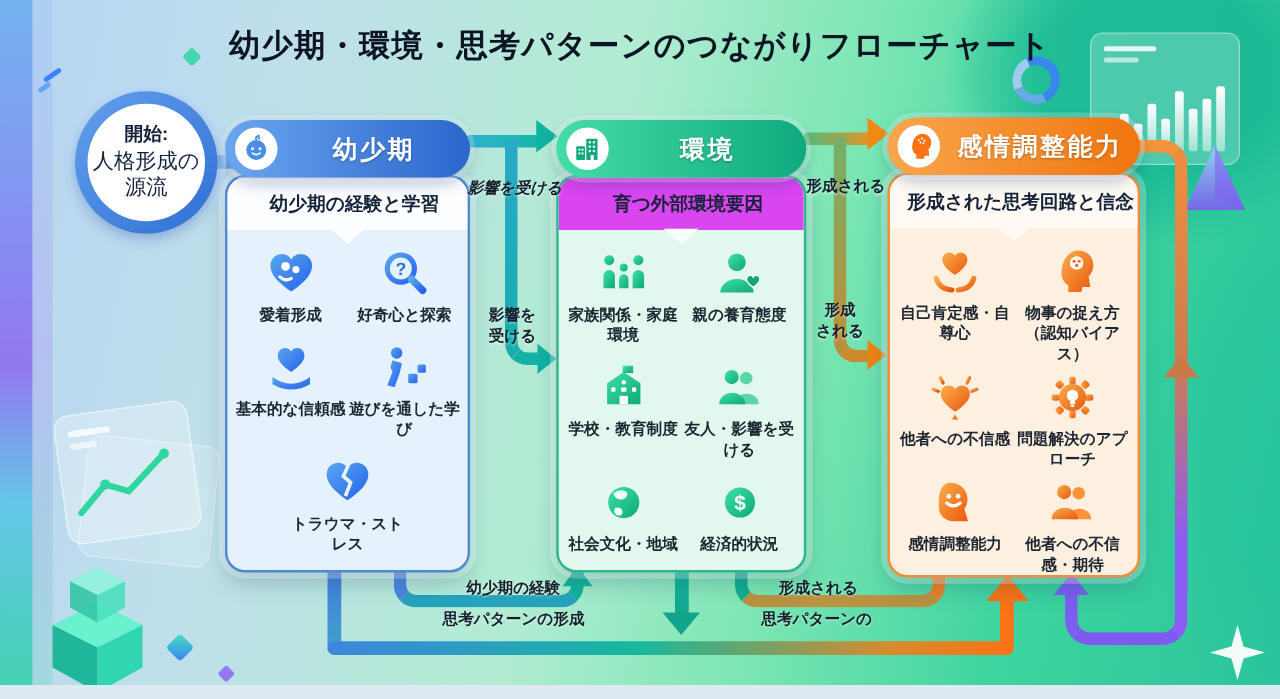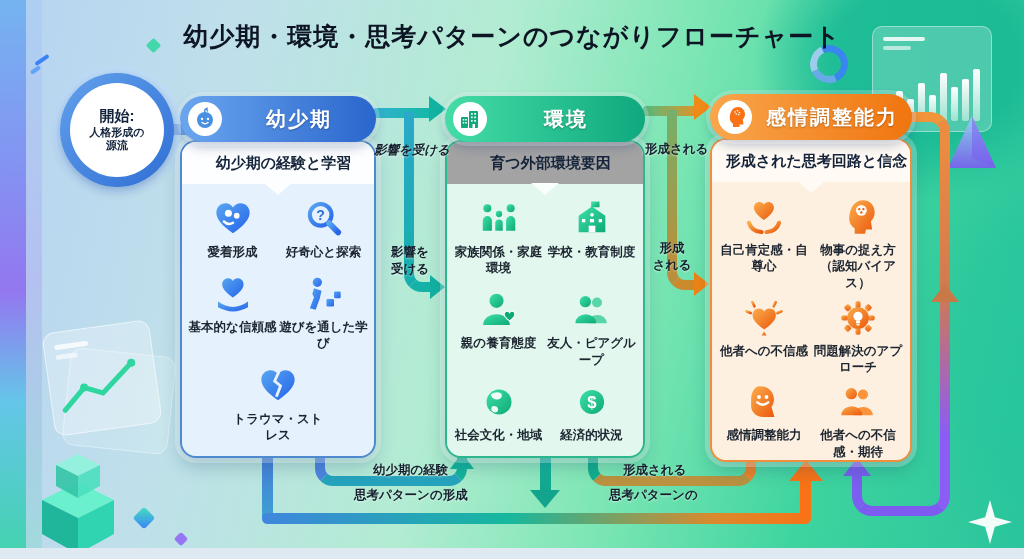--- a/index.html
+++ b/index.html
@@ -43,35 +43,35 @@
   .title{position:absolute;left:0;top:20px;width:100%;text-align:center;z-index:4;
     font-size:25px;font-weight:bold;color:#0d1524;letter-spacing:1px;margin:0;}
   
   .start-node{position:absolute;left:53px;top:66px;width:128px;height:128px;z-index:3;}
   .sn-halo{position:absolute;inset:0;border-radius:50%;background:rgba(190,220,250,.6);}
   .sn-ring{position:absolute;inset:7px;border-radius:50%;
     background:linear-gradient(135deg,#63a0ec,#2f6fd4);box-shadow:0 4px 10px rgba(20,60,130,.3);}
   .sn-core{position:absolute;inset:17px;border-radius:50%;background:#ffffff;
     display:flex;flex-direction:column;align-items:center;justify-content:center;line-height:1.25;}
   .sn-l1{font-size:15px;font-weight:bold;color:#13233c;}
-  .sn-l2{font-size:11px;font-weight:bold;color:#13233c;}
+  .sn-l2{font-size:17px;font-weight:normal;color:#13233c;}
   
   .card{position:absolute;z-index:2;}
   .card-body{position:absolute;left:0;right:0;top:44px;bottom:0;border-radius:16px;overflow:hidden;
     display:flex;flex-direction:column;
     box-shadow:0 0 0 5px rgba(255,255,255,.25),0 8px 18px rgba(20,60,100,.25);}
   .c1 .card-body{border:2.5px solid #4e8ad0;background:#fdfeff;}
   .c2 .card-body{border:2.5px solid #2db78c;background:#f9fffc;}
   .c3 .card-body{border:2.5px solid #ef8e3c;background:#fffaf3;}
   .card-subtitle{flex:0 0 42px;display:flex;align-items:center;justify-content:center;position:relative;z-index:2;
     font-size:15px;font-weight:bold;color:#15243a;padding-left:11px;}
   .card-subtitle::after{content:"";position:absolute;left:50%;bottom:-11px;transform:translateX(-50%);
     border-left:14px solid transparent;border-right:14px solid transparent;}
   .c1 .card-subtitle{background:#fdfeff;} .c1 .card-subtitle::after{border-top:12px solid #fdfeff;}
-  .c2 .card-subtitle{background:#a3a3a3;} .c2 .card-subtitle::after{border-top:12px solid #f9fffc;}
+  .c2 .card-subtitle{background:#d946ef;} .c2 .card-subtitle::after{border-top:12px solid #f9fffc;}
   .c3 .card-subtitle{background:#fffaf3;} .c3 .card-subtitle::after{border-top:12px solid #fffaf3;}
   .card-items{flex:1;display:grid;grid-template-columns:1fr 1fr;row-gap:6px;padding:14px 5px 6px;}
   .c1 .card-items{background:rgba(205,227,250,.5);}
   .c2 .card-items{background:rgba(198,240,222,.45);}
   .c3 .card-items{background:rgba(252,220,190,.35);}
   .item{display:flex;flex-direction:column;align-items:center;justify-content:flex-start;}
   .span2{grid-column:1 / -1;}
   .iic{width:42px;height:42px;display:flex;align-items:center;justify-content:center;}
   .iic svg{width:40px;height:40px;}
   .ilab{font-size:12.5px;font-weight:bold;color:#1c2530;text-align:center;line-height:1.3;margin-top:4px;max-width:94px;}
@@ -359,53 +359,53 @@
                 <path d="M19.5 38 v-9 a4.5 4.5 0 0 1 9 0 v9 z"></path>
                 <circle cx="38" cy="11" r="4.8"></circle>
                 <path d="M32.5 38 v-12 a5.5 5.5 0 0 1 11 0 v12 z"></path>
               </svg>
           </span>
           <div class="ilab">家族関係・家庭環境</div>
         </div>
         <div class="item">
           <span class="iic">
             <svg viewBox="0 0 48 48">
+                <circle cx="21" cy="13" r="8.5" fill="url(#gG)"></circle>
+                <path d="M5 42 a16 13 0 0 1 32 0 z" fill="url(#gG)"></path>
+                <g transform="translate(29,24) scale(0.32)">
+                  <path d="M24 41 C11 32 4 24.5 4 16.2 C4 9.8 8.9 5 15 5 C18.8 5 22.3 7 24 10.2 C25.7 7 29.2 5 33 5 C39.1 5 44 9.8 44 16.2 C44 24.5 37 32 24 41 Z" fill="#0ea977" stroke="#fff" stroke-width="4"></path>
+                </g>
+              </svg>
+          </span>
+          <div class="ilab">親の養育態度</div>
+        </div>
+        <div class="item">
+          <span class="iic">
+            <svg viewBox="0 0 48 48">
                 <path d="M24 10 v-6 h8 v5 h-8" fill="url(#gG)" stroke="url(#gG)" stroke-width="2"></path>
                 <path d="M8 20 L24 9 40 20 v20 H8 Z" fill="url(#gG)"></path>
                 <circle cx="24" cy="19" r="2.2" fill="#fff"></circle>
                 <rect x="12" y="24" width="4" height="4" fill="#fff"></rect>
                 <rect x="21.5" y="24" width="5" height="4" fill="#fff"></rect>
                 <rect x="32" y="24" width="4" height="4" fill="#fff"></rect>
                 <rect x="20" y="32" width="8" height="8" fill="#fff"></rect>
               </svg>
           </span>
           <div class="ilab">学校・教育制度</div>
         </div>
         <div class="item">
           <span class="iic">
             <svg viewBox="0 0 48 48">
-                <circle cx="21" cy="13" r="8.5" fill="url(#gG)"></circle>
-                <path d="M5 42 a16 13 0 0 1 32 0 z" fill="url(#gG)"></path>
-                <g transform="translate(29,24) scale(0.32)">
-                  <path d="M24 41 C11 32 4 24.5 4 16.2 C4 9.8 8.9 5 15 5 C18.8 5 22.3 7 24 10.2 C25.7 7 29.2 5 33 5 C39.1 5 44 9.8 44 16.2 C44 24.5 37 32 24 41 Z" fill="#0ea977" stroke="#fff" stroke-width="4"></path>
-                </g>
-              </svg>
-          </span>
-          <div class="ilab">親の養育態度</div>
-        </div>
-        <div class="item">
-          <span class="iic">
-            <svg viewBox="0 0 48 48">
                 <circle cx="30" cy="15" r="6" fill="#58d6a8"></circle>
                 <path d="M19 40 a11.5 10 0 0 1 23 0 z" fill="#58d6a8"></path>
                 <circle cx="16" cy="14" r="6.8" fill="url(#gG)"></circle>
                 <path d="M4 40 a12.5 11 0 0 1 25 0 z" fill="url(#gG)"></path>
               </svg>
           </span>
-          <div class="ilab">友人・ピアグループ</div>
+          <div class="ilab">友人・影響を受ける</div>
         </div>
         <div class="item">
           <span class="iic">
             <svg viewBox="0 0 48 48">
                 <circle cx="24" cy="24" r="15" fill="url(#gG)"></circle>
                 <path d="M14 15 q7 -5 13 -1 q2 5 -4 7 q-7 1 -9 -6" fill="#fff" opacity="0.92"></path>
                 <path d="M16 29 q6 -1 7 4 q-1 5 -6 3 q-4 -3 -1 -7" fill="#fff" opacity="0.92"></path>
               </svg>
           </span>
           <div class="ilab">社会文化・地域</div>

